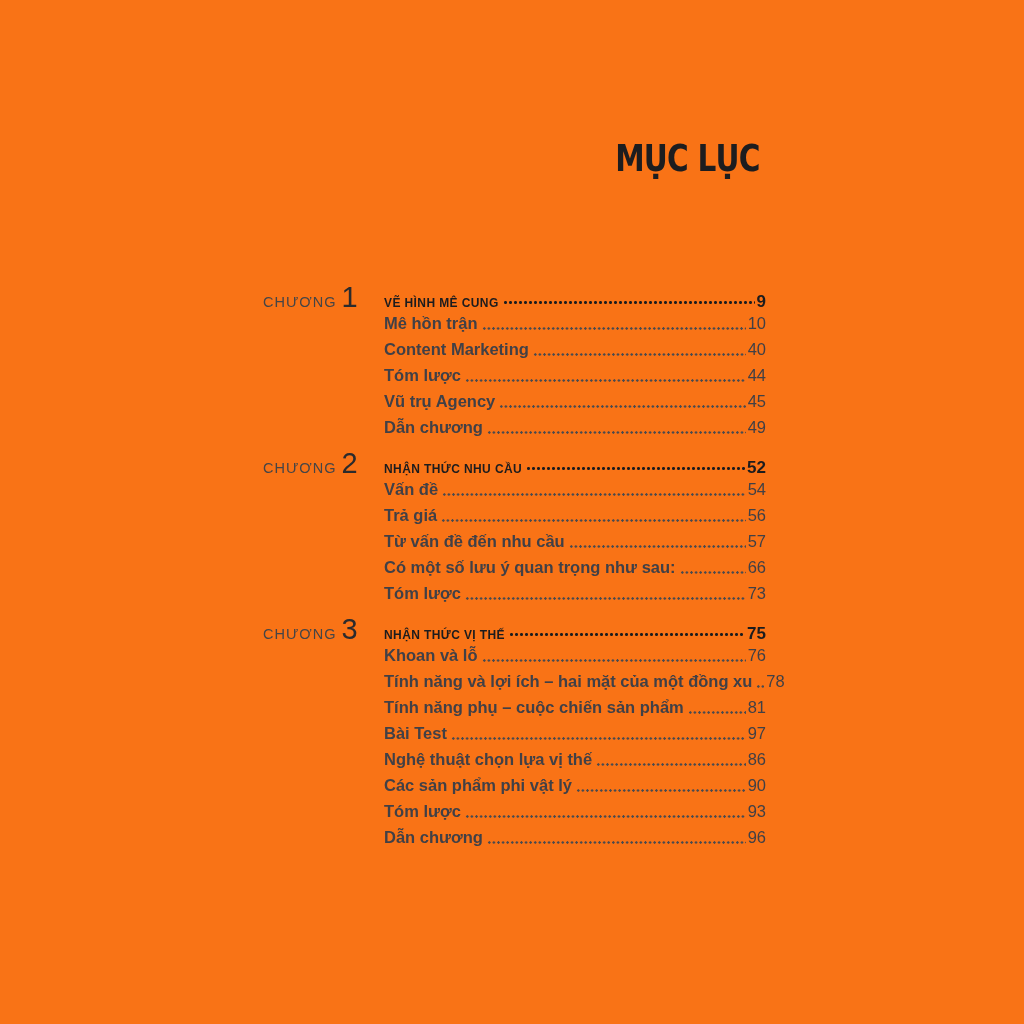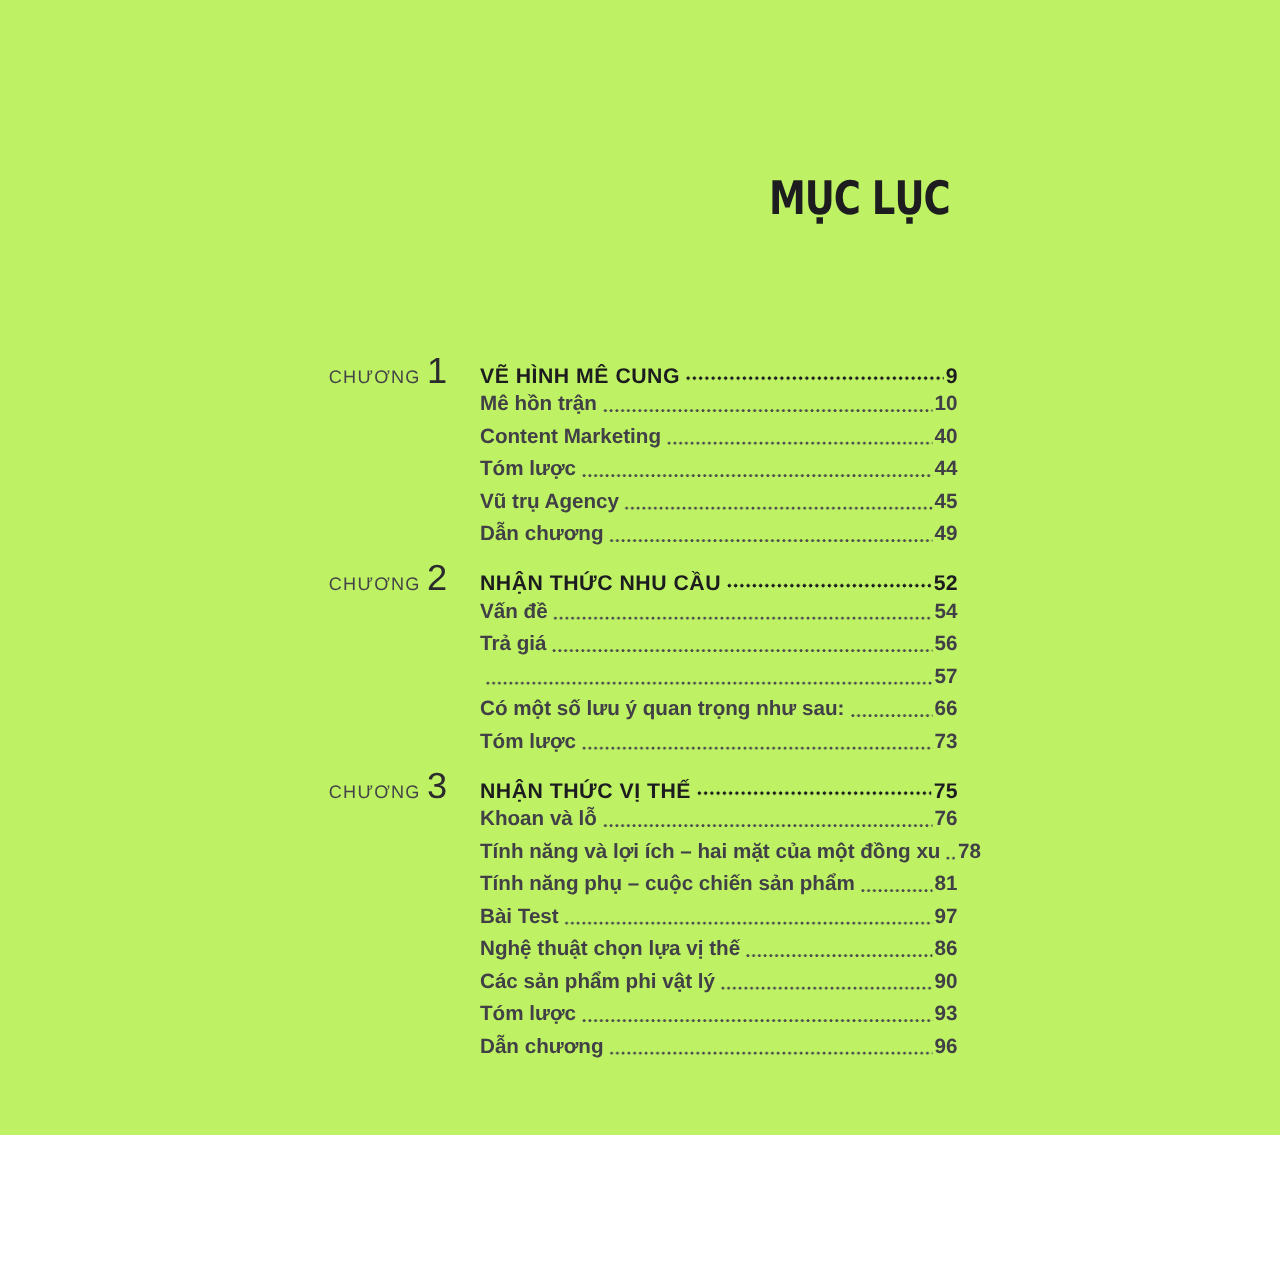--- a/index.html
+++ b/index.html
@@ -3,22 +3,22 @@
 <meta charset="utf-8">
 <style>
   html, body {
     margin: 0;
     padding: 0;
     background: #ffffff;
   }
   .page {
     position: relative;
     width: 1024px;
-    height: 908px;
-    background: #bef264;
+    height: 1024px;
+    background: #f97316;
     overflow: hidden;
     font-family: "Liberation Sans", sans-serif;
   }
 
   
   .page-title {
     position: absolute;
     top: 112px;
     right: 264px;
     font-family: "DejaVu Sans", sans-serif;
@@ -64,21 +64,21 @@
   }
   .chnum {
     font-size: 29px;
     font-weight: 300;
     color: #2b2b2d;
     margin-left: 5px;
   }
 
   .title {
     font-weight: 700;
-    font-size: 17px;
+    font-size: 12px;
     letter-spacing: 0.4px;
     color: #1c1c1e;
   }
   .etitle {
     font-weight: 700;
     font-size: 16.5px;
     color: #414046;
   }
 
   .leader {
@@ -96,21 +96,21 @@
     background-size: 5px 5px;
   }
 
   .pagenum {
     font-weight: 700;
     font-size: 17px;
     color: #1c1c1e;
     text-align: right;
   }
   .epagenum {
-    font-weight: 700;
+    font-weight: 400;
     font-size: 16.5px;
     color: #414046;
     text-align: right;
   }
 </style>
 </head>
 <body>
 
 <div class="page">
   <h1 class="page-title">MỤC LỤC</h1>
@@ -171,20 +171,21 @@
     <span class="epagenum">54</span>
   </div>
         <div class="row entry-row">
     <div class="labelcol"></div>
     <span class="etitle">Trả giá</span>
     <span class="leader"></span>
     <span class="epagenum">56</span>
   </div>
         <div class="row entry-row">
     <div class="labelcol"></div>
+    <span class="etitle">Từ vấn đề đến nhu cầu</span>
     <span class="leader"></span>
     <span class="epagenum">57</span>
   </div>
         <div class="row entry-row">
     <div class="labelcol"></div>
     <span class="etitle">Có một số lưu ý quan trọng như sau:</span>
     <span class="leader"></span>
     <span class="epagenum">66</span>
   </div>
         <div class="row entry-row">

